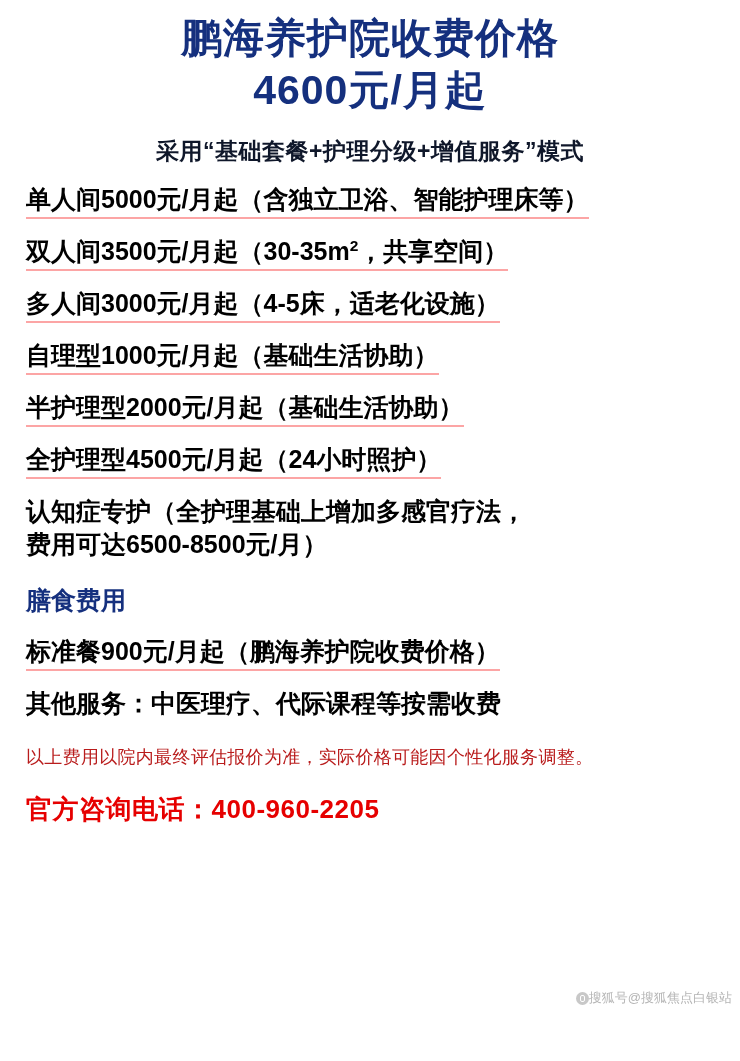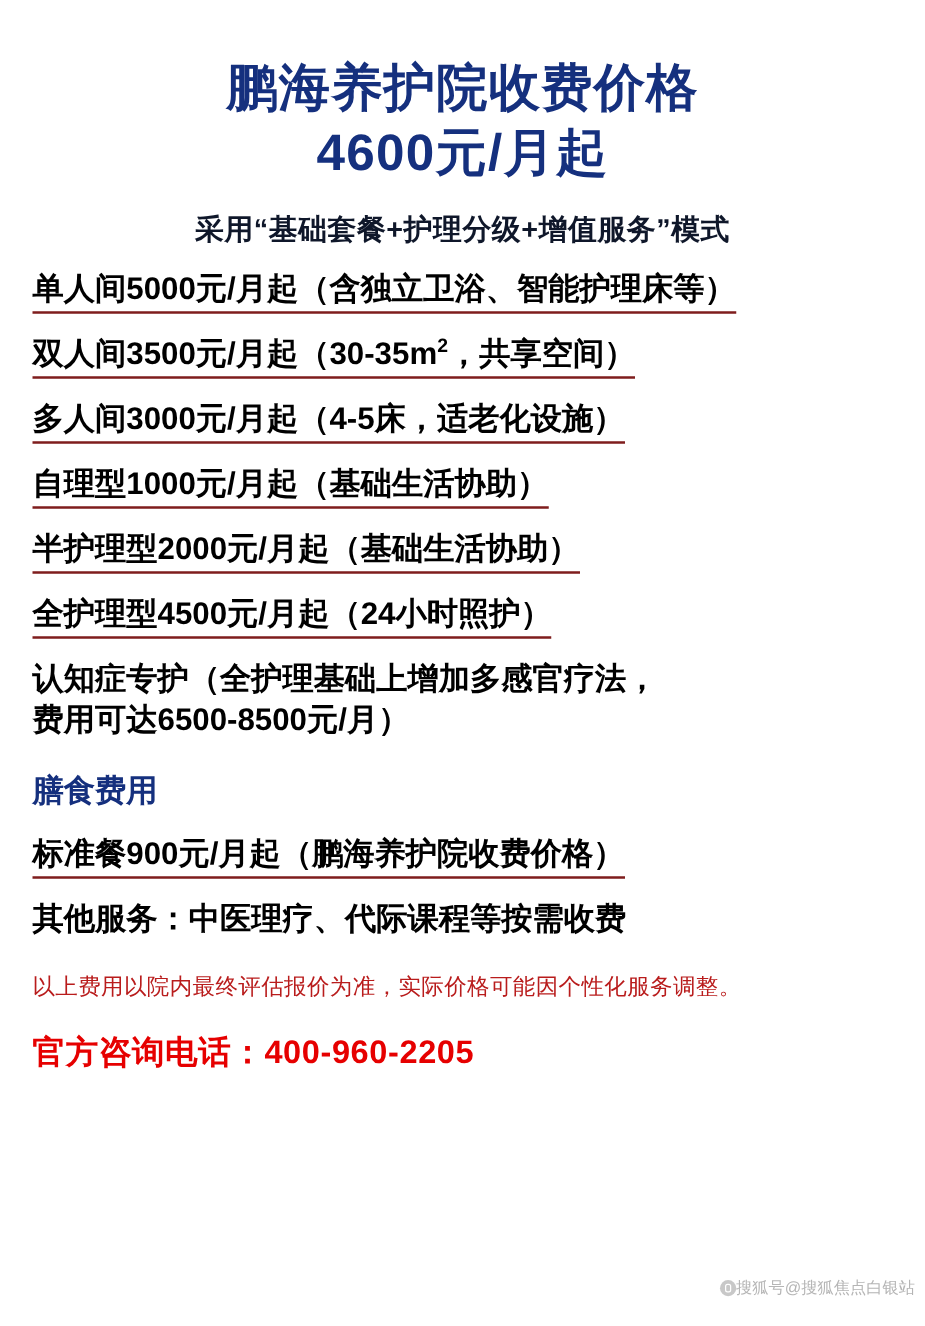--- a/index.html
+++ b/index.html
@@ -14,21 +14,20 @@
     color: #000000;
     position: relative;
     overflow: hidden;
   }
   .page {
     width: 740px;
     height: 1013px;
     box-sizing: border-box;
     padding: 16px 26px 0 26px;
     position: relative;
-    margin-top: 32px;
   }
   .title-block {
     text-align: center;
     color: #15307e;
     font-weight: bold;
     line-height: 1.12;
   }
   .title-line1 {
     font-size: 41px;
     letter-spacing: 1px;
@@ -53,21 +52,21 @@
     margin-top: 22px;
     margin-bottom: 2px;
   }
   .item {
     font-size: 25px;
     font-weight: bold;
     color: #000;
     margin-top: 16px;
     line-height: 1.28;
     display: inline-block;
-    border-bottom: 2px solid #7f1d1d;
+    border-bottom: 2px solid #fca5a5;
     padding-bottom: 2px;
   }
   .item.no-underline {
     border-bottom: none;
   }
   .item-row {
     display: block;
   }
   .item-multiline {
     font-size: 25px;

